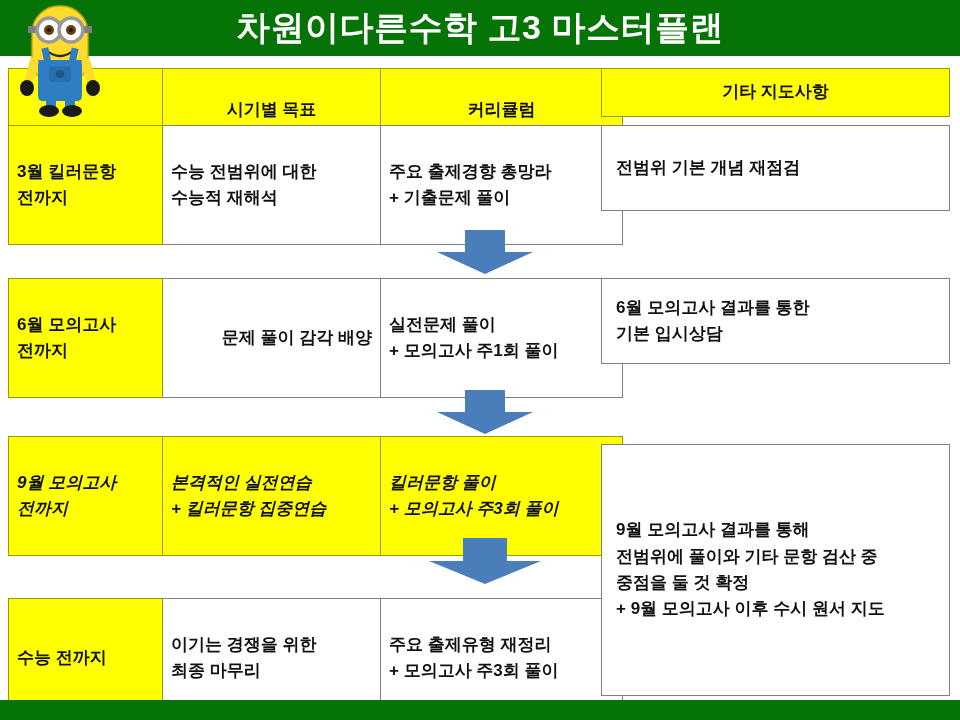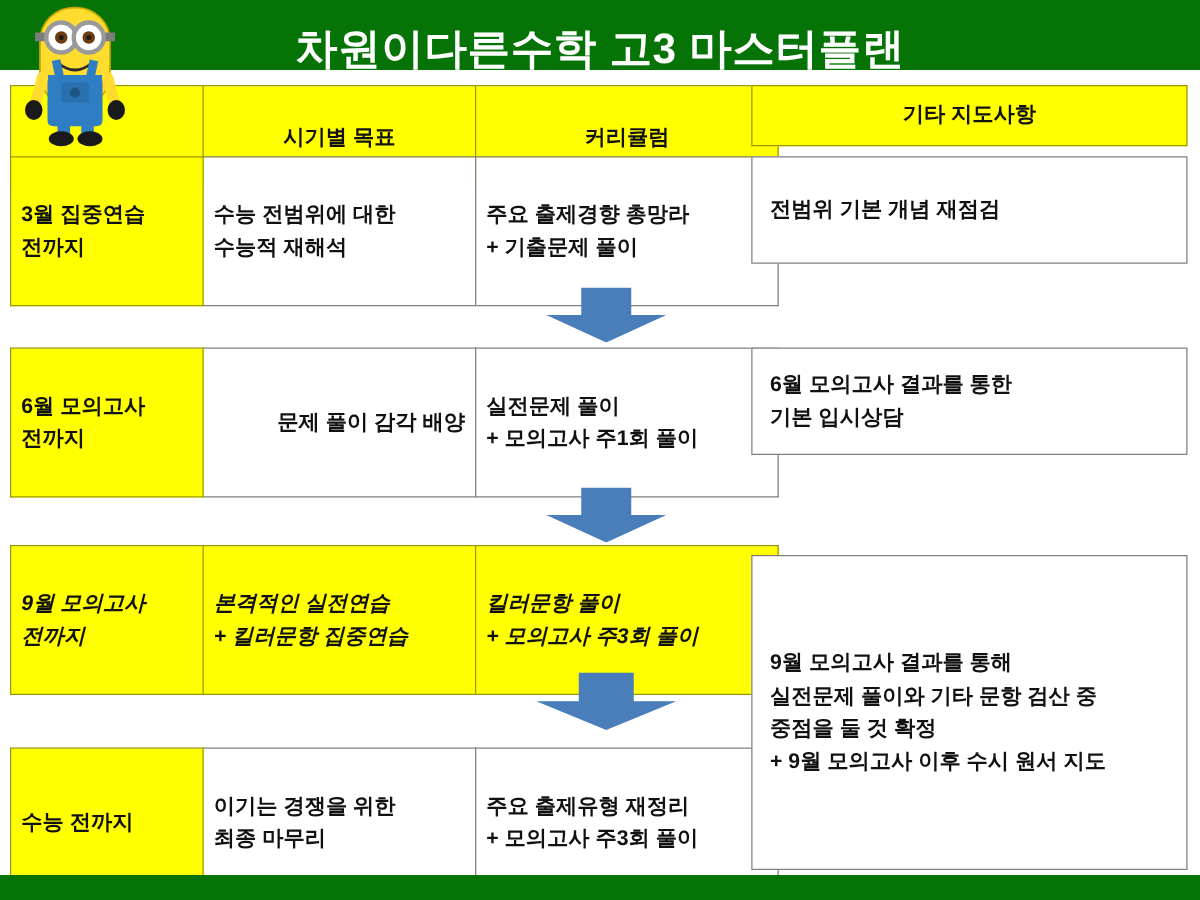--- a/index.html
+++ b/index.html
@@ -34,21 +34,20 @@
     top: 0;
     width: 960px;
     height: 56px;
     line-height: 54px;
     text-align: center;
     color: #ffffff;
     font-size: 34px;
     font-weight: bold;
     letter-spacing: 0.5px;
     white-space: nowrap;
-    margin-top: 12px;
   }
 
   
   .footer-bar {
     position: absolute;
     left: 0;
     top: 700px;
     width: 960px;
     height: 20px;
     background: #057305;
@@ -183,21 +182,21 @@
       <td class="col-b cell-yellow hdr-cell">시기별 목표</td>
       <td class="col-c cell-yellow hdr-cell">커리큘럼</td>
     </tr>
   </tbody>
     </table>
 
   <table class="ltable" style="top:125px;">
     <tbody>
         <tr class="row-body">
       <td class="col-a cell-yellow cell-left">
-        <span class="line">3월 집중연습</span>
+        <span class="line">3월 킬러문항</span>
         <span class="line">전까지</span>
       </td>
       <td class="col-b cell-white cell-left">
         <span class="line">수능 전범위에 대한</span>
         <span class="line">수능적 재해석</span>
       </td>
       <td class="col-c cell-white cell-left">
         <span class="line">주요 출제경향 총망라</span>
         <span class="line">+ 기출문제 풀이</span>
       </td>
@@ -285,21 +284,21 @@
   <div class="rbox rbox-white" style="top:278px; height:86px;">
     <div>
       <span class="line">6월 모의고사 결과를 통한</span>
       <span class="line">기본 입시상담</span>
     </div>
   </div>
 
   <div class="rbox rbox-white" style="top:432px; height:252px;margin-top:12px;">
     <div>
       <span class="line">9월 모의고사 결과를 통해</span>
-      <span class="line">실전문제 풀이와 기타 문항 검산 중</span>
+      <span class="line">전범위에 풀이와 기타 문항 검산 중</span>
       <span class="line">중점을 둘 것 확정</span>
       <span class="line">+ 9월 모의고사 이후 수시 원서 지도</span>
     </div>
   </div>
 
   <div class="footer-bar"></div>
 
 </div>
 
 </body></html>

